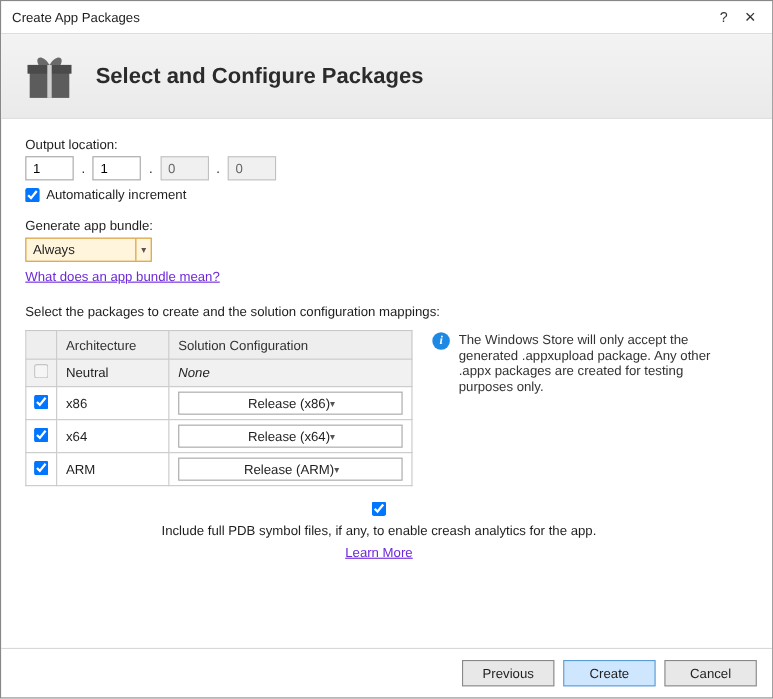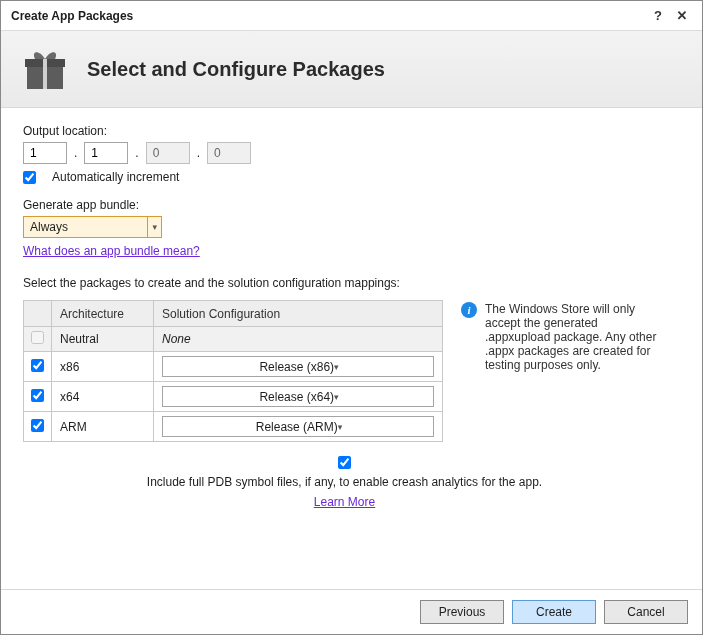--- a/index.html
+++ b/index.html
@@ -12,21 +12,20 @@
     width: 703px;
     height: 635px;
     border: 1px solid #888;
     display: flex; flex-direction: column;
   }
   .titlebar {
     height: 30px; display: flex; align-items: center;
     padding: 0 8px 0 10px;
     border-bottom: 1px solid #ddd;
     font-size: 12px;
-    font-weight: bold;
   }
   .titlebar .title { flex: 1; }
   .titlebar .tb-btn {
     width: 24px; text-align: center; font-size: 13px; color: #333;
     cursor: default;
   }
   .header-band {
     background: linear-gradient(#f3f3f3, #eaeaea);
     border-bottom: 1px solid #d8d8d8;
     display: flex; align-items: center;
@@ -48,33 +47,33 @@
   .output-loc { flex: 1; }
   .browse-btn {
     width: 28px; height: 22px; border: 1px solid #888;
     background: #e8e8e8; font-size: 12px;
     display:flex; align-items:center; justify-content:center;
   }
   .ver-box { width: 44px; text-align: left; }
   .ver-box.dis { background:#f0f0f0; color:#666; border-color:#c0c0c0;}
   .dot { padding: 0 1px; }
   .mtop { margin-top: 14px; }
-  .checkbox-row { display:flex; align-items:center; gap:16px; margin-top:6px;}
+  .checkbox-row { display:flex; align-items:center; gap:6px; margin-top:6px;}
   input[type=checkbox]{ width:13px; height:13px; margin:0;}
   .combo {
     border:1px solid #d69a2e; background:#fff4dc;
-    height:22px; width:139px; display:flex; align-items:center;
+    height:22px; width:115px; display:flex; align-items:center;
     padding:0 4px 0 6px; justify-content:space-between;
   }
   .combo .arrow { font-size:9px; color:#555; border-left:1px solid #d69a2e; padding-left:4px; height:100%; display:flex; align-items:center;}
   a.link { color:#6d28d9; text-decoration:underline; cursor:pointer; }
   .pkg-section { margin-top:18px; }
   .columns { display:flex; gap:18px; margin-top:10px; align-items:flex-start;}
   .tbl {
-    border:1px solid #b8b8b8; border-collapse:collapse; width:420px;
+    border:1px solid #b8b8b8; border-collapse:collapse; width:352px;
   }
   .tbl th, .tbl td {
     border:1px solid #c8c8c8; padding:4px 8px; text-align:left;
     background:#fff; font-weight:normal; font-size:12px;
   }
   .tbl thead th { background:#eeeeee; color:#333; height:26px;}
   .tbl .chkcol { width:28px; text-align:center; padding:4px 2px;}
   .tbl .archcol { width:102px; }
   .tbl .neutral-row td { background:#f1f1f1; font-style:italic;}
   .tbl .neutral-row td.archcol { font-style:normal;}

